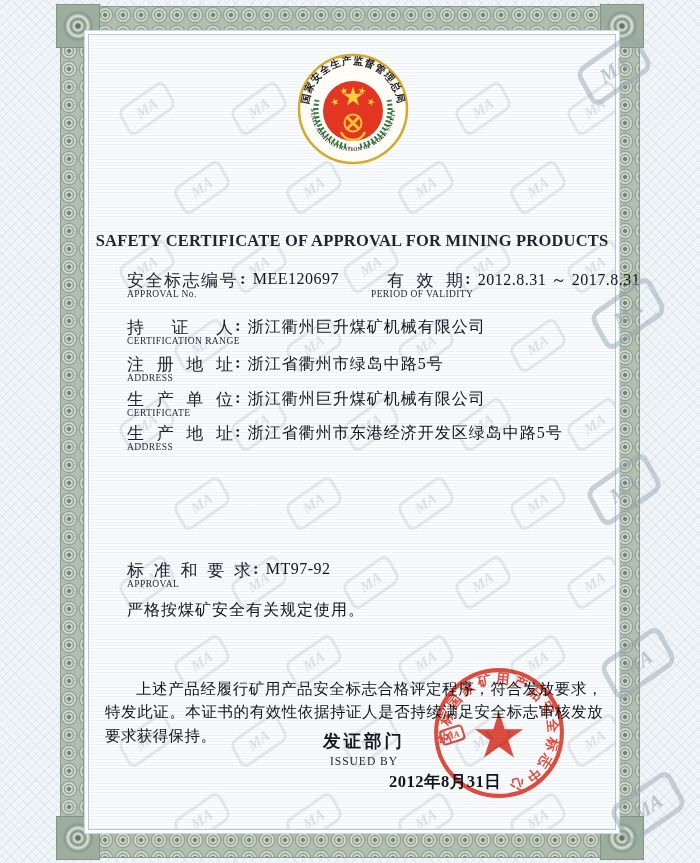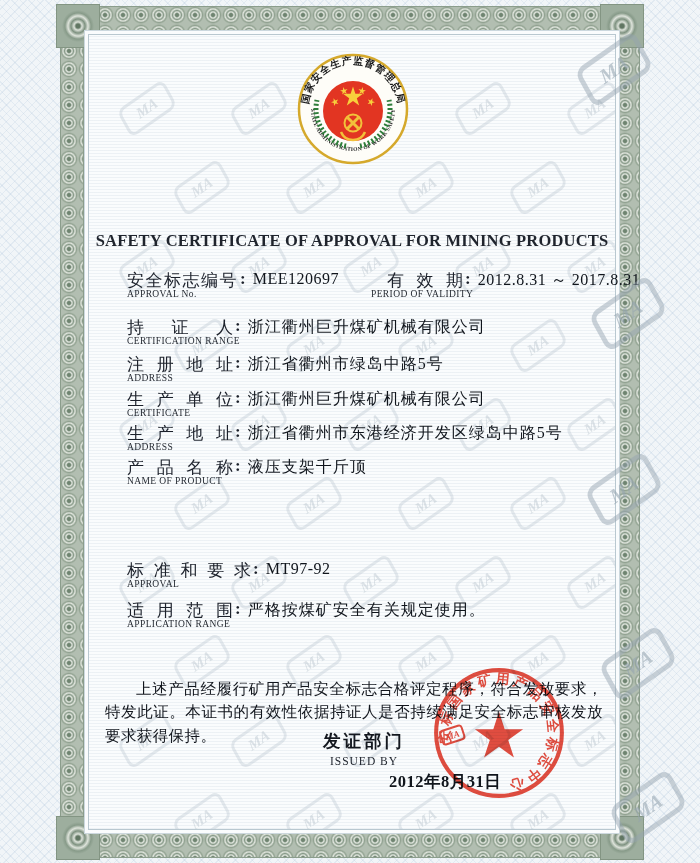--- a/index.html
+++ b/index.html
@@ -238,36 +238,29 @@
         <span class="sub">CERTIFICATE</span></div>
       <div class="val">浙江衢州巨升煤矿机械有限公司</div>
     </div>
 
     <div class="row r5">
       <div class="lb"><span class="zh w4">生产地址</span><span class="colon">:</span>
         <span class="sub">ADDRESS</span></div>
       <div class="val">浙江省衢州市东港经济开发区绿岛中路5号</div>
     </div>
 
-    <div class="row r6">
-      <div class="lb"><span class="zh w4">产品名称</span><span class="colon">:</span>
-        <span class="sub">NAME OF PRODUCT</span></div>
-      <div class="val">液压支架千斤顶</div>
-    </div>
 
 
     <div class="row r8">
       <div class="lb"><span class="zh w5">标准和要求</span><span class="colon">:</span>
         <span class="sub">APPROVAL</span></div>
       <div class="val num">MT97-92</div>
     </div>
 
     <div class="row r9">
-      <div class="lb"><span class="zh w4">适用范围</span><span class="colon">:</span>
-        <span class="sub">APPLICATION RANGE</span></div>
       <div class="val">严格按煤矿安全有关规定使用。</div>
     </div>
 
 
     <div class="statement">上述产品经履行矿用产品安全标志合格评定程序，符合发放要求，特发此证。本证书的有效性依据持证人是否持续满足安全标志审核发放要求获得保持。</div>
 
     <div class="issued">
       <div class="zh-big">发证部门</div>
       <div class="en">ISSUED BY</div>
     </div>

